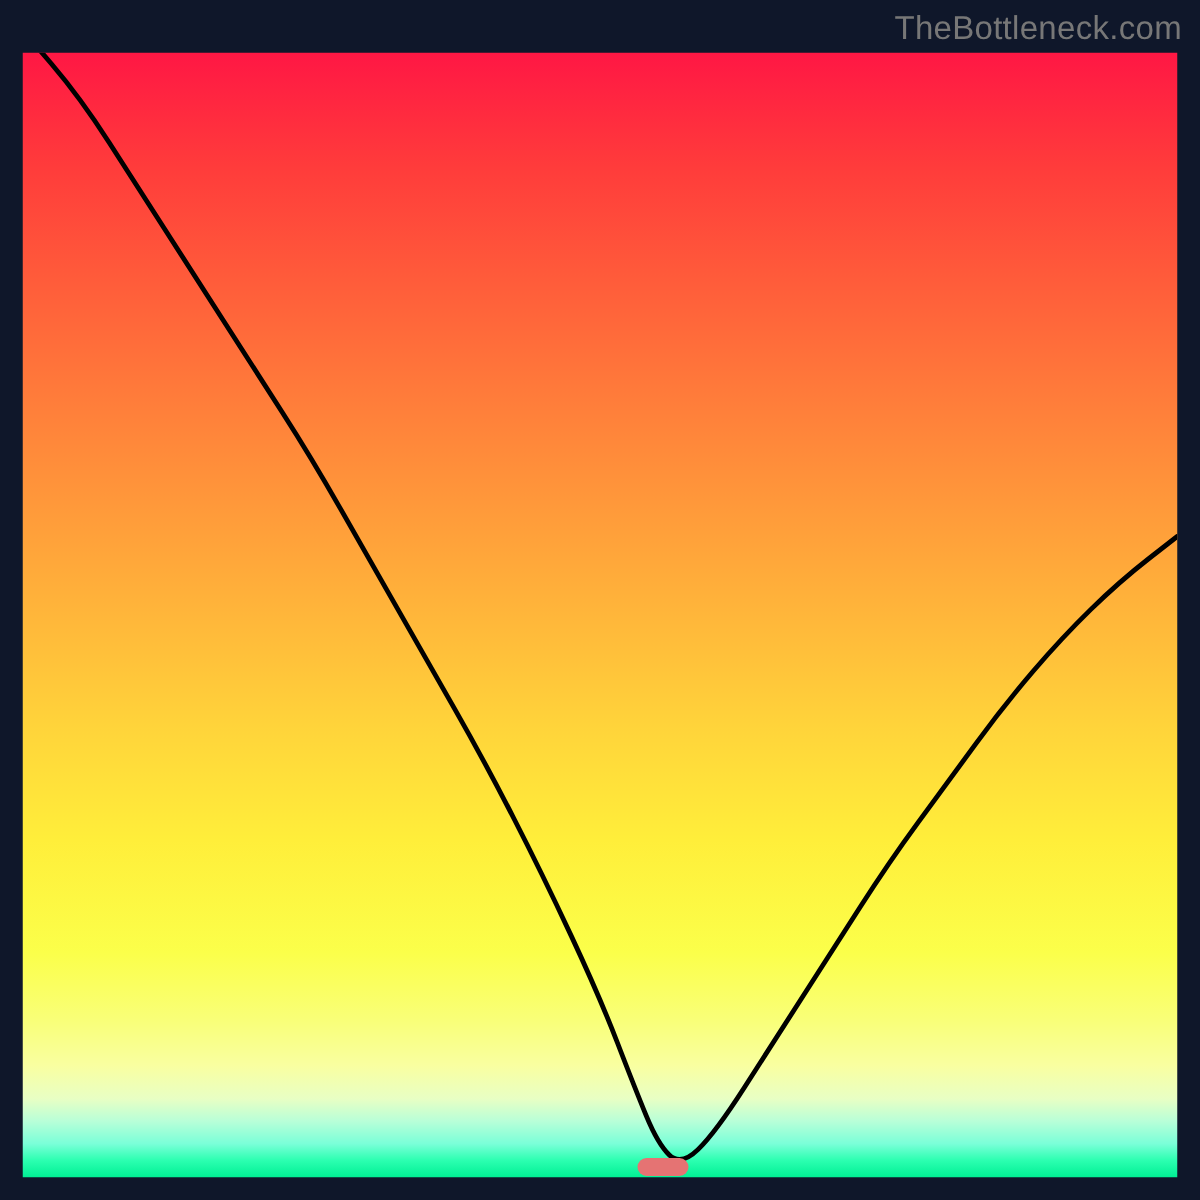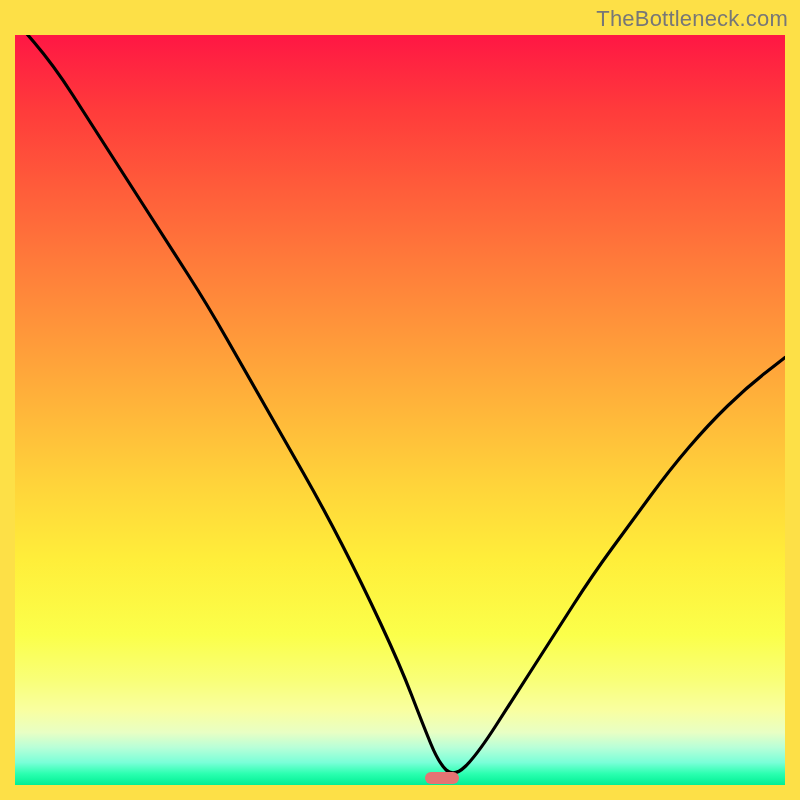--- a/index.html
+++ b/index.html
@@ -8,21 +8,21 @@
     width: 800px;
     height: 800px;
     overflow: hidden;
     background: #000;
     font-family: Arial, Helvetica, sans-serif;
   }
   .stage {
     position: relative;
     width: 800px;
     height: 800px;
-    background: #fde047;
+    background: #0f172a;
   }
   .plot-area {
     position: absolute;
     left: 15px;
     top: 35px;
     width: 770px;
     height: 750px;
     overflow: hidden;
   }
   .gradient {

